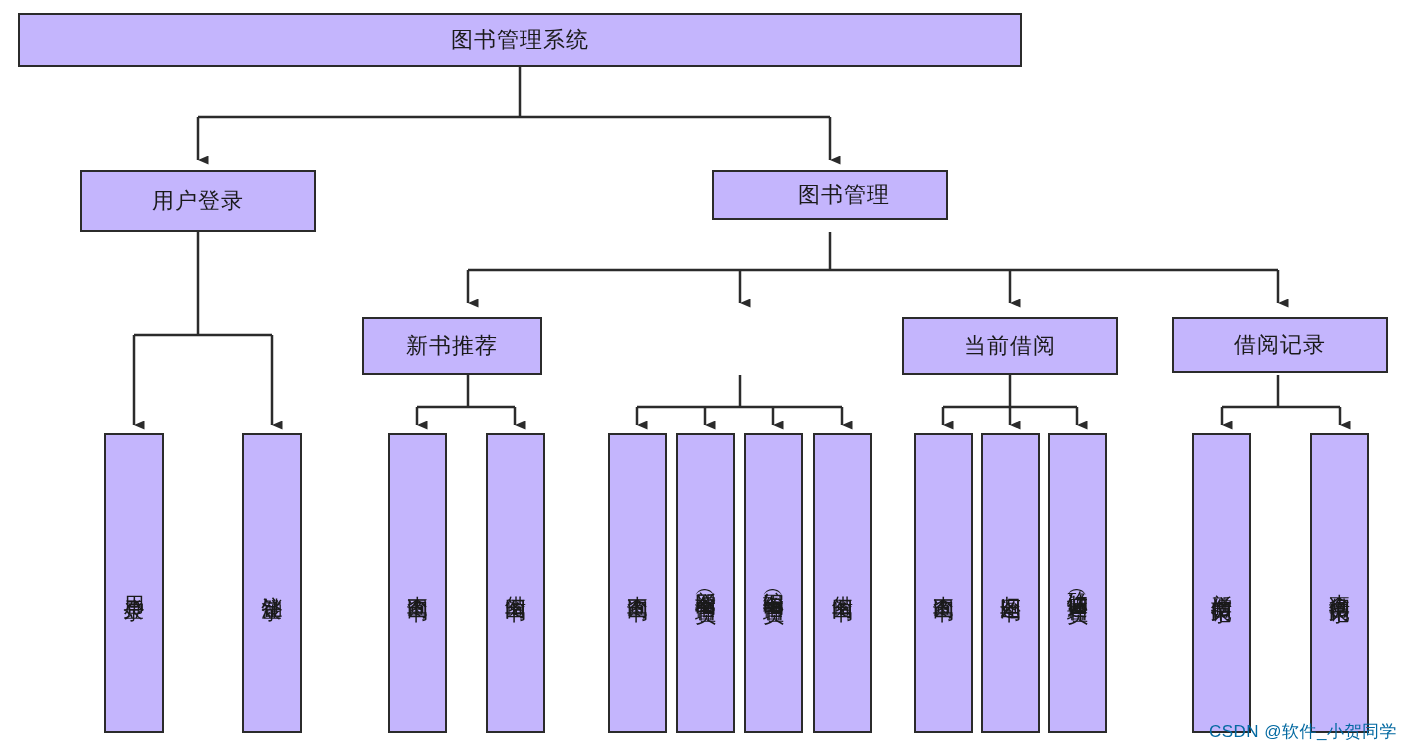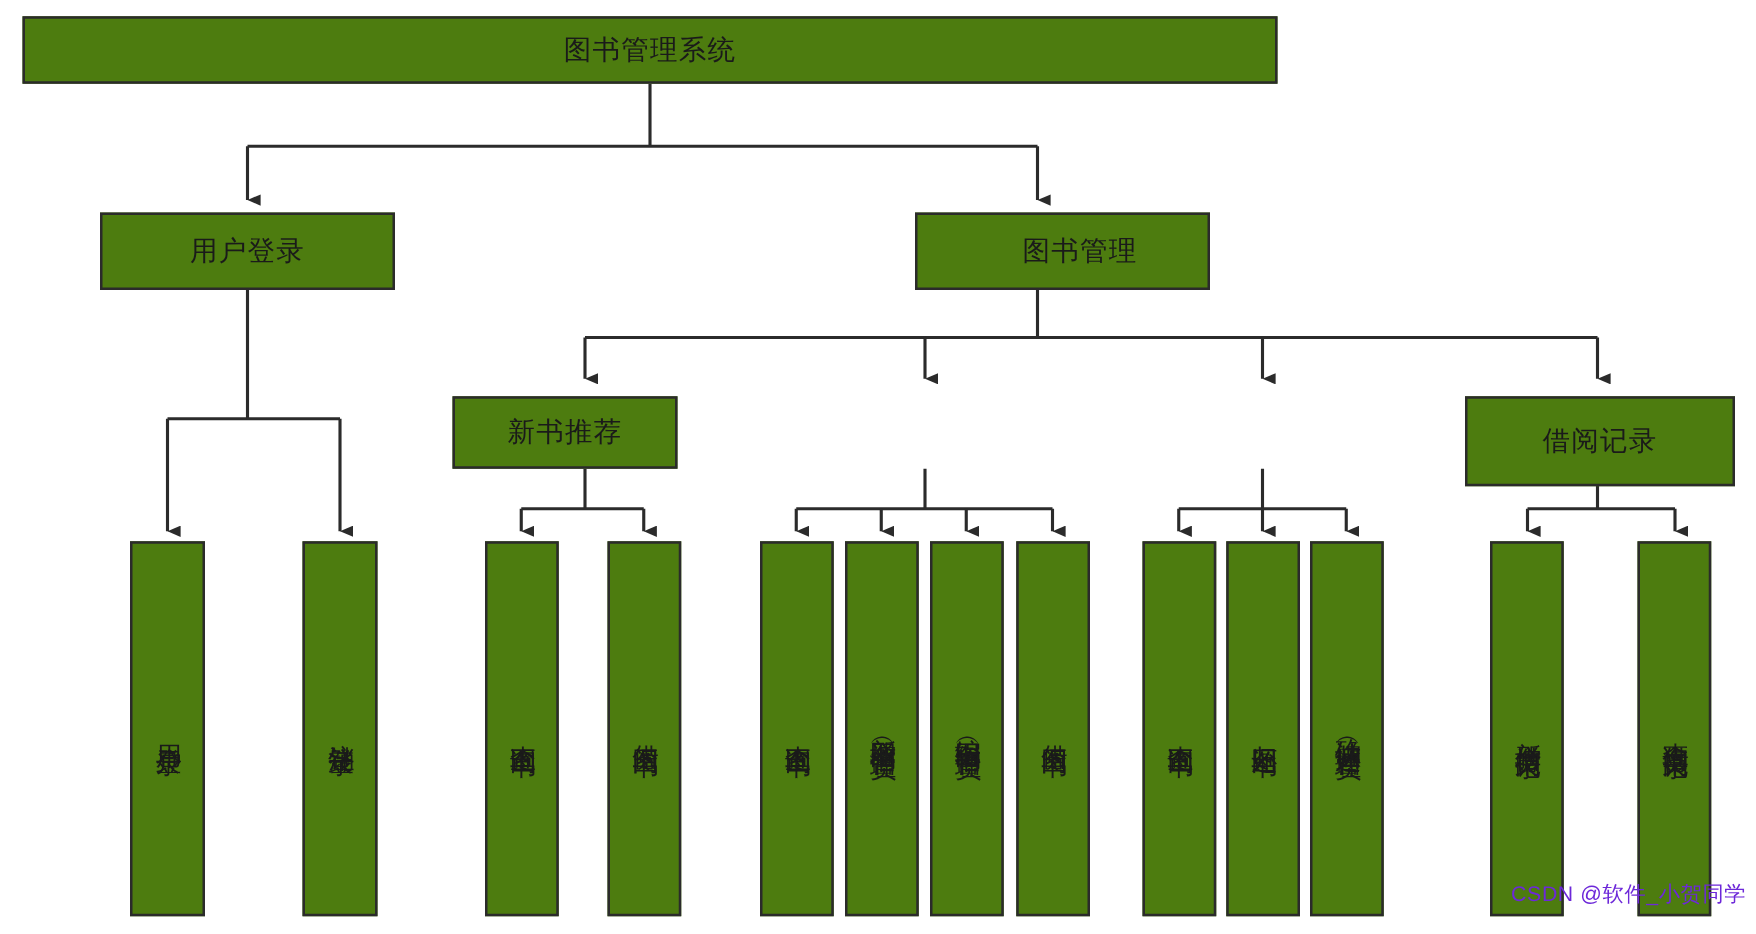--- a/index.html
+++ b/index.html
@@ -21,21 +21,21 @@
     position: absolute;
     left: 0;
     top: 0;
     width: 1405px;
     height: 747px;
   }
   .node {
     position: absolute;
     box-sizing: border-box;
     border: 2.5px solid #2b2b2b;
-    background: #4d7c0f;
+    background: #c4b5fd;
     display: flex;
     align-items: center;
     justify-content: center;
     color: #1a1a1a;
     z-index: 2;
   }
   .node.h {
     font-size: 22px;
     letter-spacing: 1px;
     line-height: 1.2;
@@ -49,23 +49,23 @@
   }
   .node.v .vtext {
     writing-mode: vertical-rl;
     text-orientation: upright;
     white-space: nowrap;
     display: block;
   }
   .watermark {
     position: absolute;
     right: 8px;
-    bottom: 20px;
+    bottom: 4px;
     font-size: 17px;
-    color: #6d28d9;
+    color: #0369a1;
     letter-spacing: 0.5px;
     z-index: 3;
     white-space: nowrap;
   }
 </style>
 </head>
 <body>
 
 <div id="canvas">
 
@@ -120,28 +120,31 @@
     </g>
   </svg>
 
   <div class="node h" style="left:18px; top:13px; width:1004px; height:54px;">
     <span>图书管理系统</span>
   </div>
 
   <div class="node h" style="left:80px; top:170px; width:236px; height:62px;">
     <span>用户登录</span>
   </div>
-  <div class="node h" style="left:732px; top:170px; width:236px; height:62px;padding-left:28px;">
+  <div class="node h" style="left:712px; top:170px; width:236px; height:50px;padding-left:28px;">
     <span>图书管理</span>
   </div>
 
   <div class="node h" style="left:362px; top:317px; width:180px; height:58px;">
     <span>新书推荐</span>
   </div>
-  <div class="node h" style="left:1172px; top:317px; width:216px; height:72px;text-align:center;">
+  <div class="node h" style="left:902px; top:317px; width:216px; height:58px;">
+    <span>当前借阅</span>
+  </div>
+  <div class="node h" style="left:1172px; top:317px; width:216px; height:56px;text-align:center;">
     <span>借阅记录</span>
   </div>
 
   <div class="node v" style="left:104px; top:433px; width:60px; height:300px;">
     <span class="vtext">用户登录</span>
   </div>
   <div class="node v" style="left:242px; top:433px; width:60px; height:300px;">
     <span class="vtext">注销登录</span>
   </div>
 

